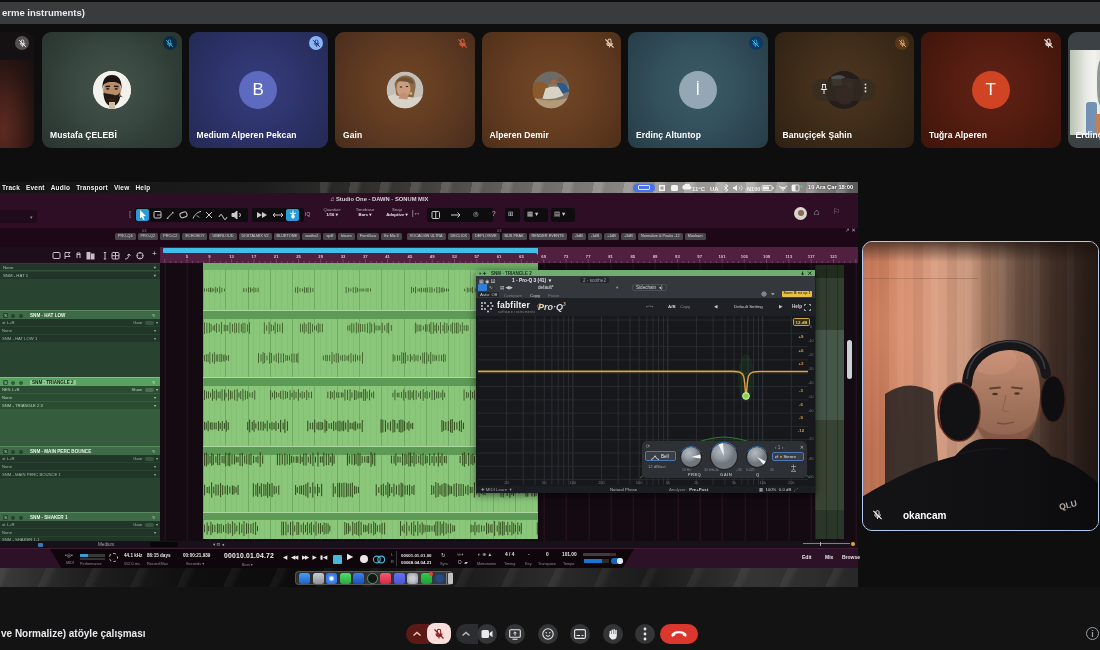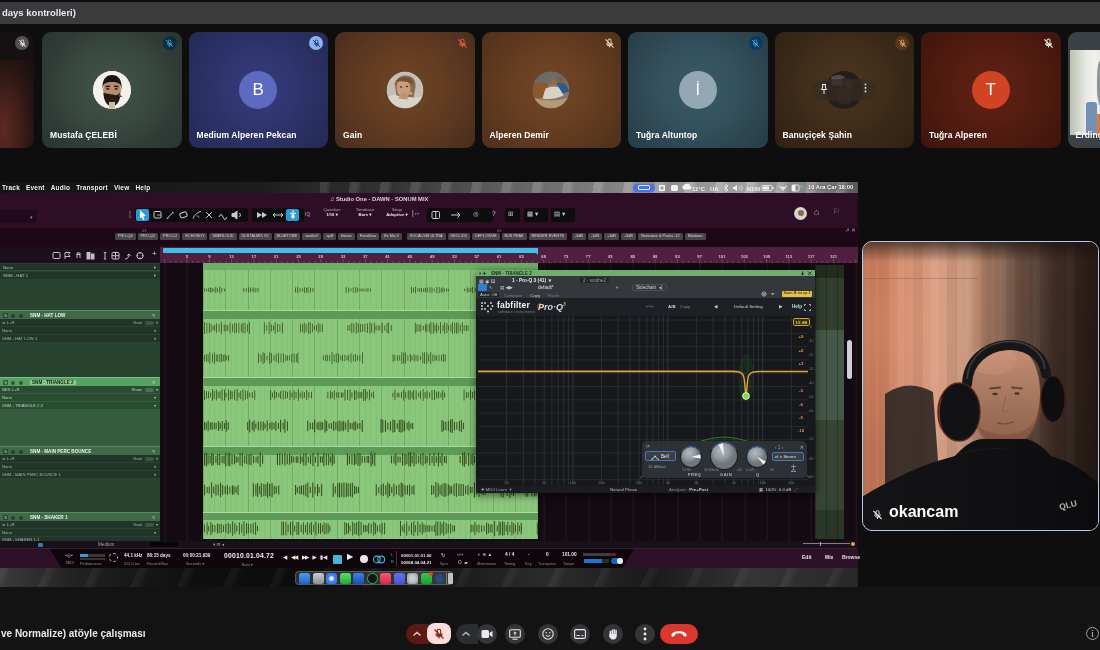--- a/index.html
+++ b/index.html
@@ -8,21 +8,21 @@
 .tile{position:absolute;top:32px;height:116px;width:139.5px;border-radius:9px;overflow:hidden}
 .tname{position:absolute;left:8px;bottom:8px;font-size:8.5px;font-weight:bold;color:#fff;letter-spacing:.1px}
 .avc{position:absolute;left:50%;top:58px;transform:translate(-50%,-50%);border-radius:50%;display:flex;align-items:center;justify-content:center}
 .micbox{position:absolute;top:4px;right:5px;width:14px;height:14px;border-radius:50%;display:flex;align-items:center;justify-content:center}
 .ctl{position:absolute;top:624px;width:20px;height:20px;border-radius:50%;background:#333537;display:flex;align-items:center;justify-content:center}
 .chip{display:inline-block;background:#47464b;color:#d8d7da;font-size:3.8px;padding:1.3px 3px;margin-right:2px;border-radius:1.5px;vertical-align:top}
 </style></head>
 <body>
 
 <div class="abs" style="left:0;top:2px;width:1100px;height:22px;background:#3a3b3d">
-  <div class="abs" style="left:2px;top:4.5px;font-size:9.5px;font-weight:bold;color:#e8eaed">days kontrolleri)</div>
+  <div class="abs" style="left:2px;top:4.5px;font-size:9.5px;font-weight:bold;color:#e8eaed">erme instruments)</div>
 </div>
 
 <div class="tile" style="left:-106px;width:140px;background:#151011">
   <div class="abs" style="left:102px;top:28px;width:38px;height:92px;background:radial-gradient(ellipse at 20% 75%,#5e2a20 0%,#44201a 35%,#2a1512 65%,rgba(21,16,17,0) 100%)"></div>
   <div class="micbox" style="background:rgba(160,160,160,.45)">
       <svg width="9" height="9" viewBox="0 0 12 12">
         <path d="M6 1.2c-1 0-1.7.7-1.7 1.7v2.6c0 1 .7 1.7 1.7 1.7s1.7-.7 1.7-1.7V2.9c0-1-.7-1.7-1.7-1.7zM3 5.4c0 1.8 1.2 3 3 3s3-1.2 3-3M6 8.4v2" stroke="#fff" stroke-width="1" fill="none"></path>
         <path d="M1.5 1.5 10.5 10.5" stroke="#fff" stroke-width="1.2"></path>
       </svg>
     </div>
@@ -104,21 +104,21 @@
   <div class="micbox">
       <svg width="11" height="11" viewBox="0 0 12 12">
         <path d="M6 1.2c-1 0-1.7.7-1.7 1.7v2.6c0 1 .7 1.7 1.7 1.7s1.7-.7 1.7-1.7V2.9c0-1-.7-1.7-1.7-1.7zM3 5.4c0 1.8 1.2 3 3 3s3-1.2 3-3M6 8.4v2" stroke="#e8cdb8" stroke-width="1.1" fill="none"></path>
         <path d="M1.5 1.5 10.5 10.5" stroke="#e8cdb8" stroke-width="1.3"></path>
       </svg>
     </div>
 </div>
 
 <div class="tile" style="left:628px;background:radial-gradient(circle at 50% 48%,#3a5a66 0%,#34525e 40%,#2c4550 75%,#263c46 100%)">
   <div class="avc" style="width:38px;height:38px;background:#93a8b4;color:#fff;font-size:16px">İ</div>
-  <div class="tname">Tuğra Altuntop</div>
+  <div class="tname">Erdinç Altuntop</div>
   <div class="micbox" style="background:#0c3a64">
       <svg width="9" height="9" viewBox="0 0 12 12">
         <path d="M6 1.2c-1 0-1.7.7-1.7 1.7v2.6c0 1 .7 1.7 1.7 1.7s1.7-.7 1.7-1.7V2.9c0-1-.7-1.7-1.7-1.7zM3 5.4c0 1.8 1.2 3 3 3s3-1.2 3-3M6 8.4v2" stroke="#42b3e8" stroke-width="1" fill="none"></path>
         <path d="M1.5 1.5 10.5 10.5" stroke="#42b3e8" stroke-width="1.2"></path>
       </svg>
     </div>
 </div>
 
 <div class="tile" style="left:774.5px;background:radial-gradient(circle at 50% 45%,#4c3620 0%,#422e1b 40%,#362616 75%,#2e2012 100%)">
   <div class="avc" style="width:38px;height:38px;overflow:hidden">
@@ -1673,21 +1673,21 @@
     <ellipse cx="190" cy="157" rx="12" ry="23" fill="#0e0d10"></ellipse>
     <ellipse cx="190" cy="157" rx="12" ry="23" fill="none" stroke="#461d16" stroke-width="1.2" opacity=".8"></ellipse>
     <path d="M-3 292 V256 C30 236 60 222 92 214 C103 202 112 197 120 197 L164 197 C174 200 182 207 188 214 C210 220 226 232 240 246 V292 Z" fill="url(#body)"></path>
     <path d="M96 212 Q120 205 144 207" stroke="#26242a" stroke-width="1" fill="none" opacity=".5"></path>
     <text x="197" y="268" font-size="8.5" font-weight="bold" fill="#e0d0c8" opacity=".8" transform="rotate(-14 197 268)" font-family="Liberation Sans">QLU</text>
   </svg>
   <svg class="abs" style="left:9px;bottom:9px" width="11" height="12" viewBox="0 0 12 12">
       <path d="M6 1.2c-1 0-1.7.7-1.7 1.7v2.6c0 1 .7 1.7 1.7 1.7s1.7-.7 1.7-1.7V2.9c0-1-.7-1.7-1.7-1.7zM3 5.4c0 1.8 1.2 3 3 3s3-1.2 3-3M6 8.4v2" stroke="#fff" stroke-width="1" fill="none"></path>
       <path d="M1.5 1.5 10.5 10.5" stroke="#fff" stroke-width="1.2"></path>
     </svg>
-  <div class="abs" style="left:26px;bottom:9px;font-size:16px;font-weight:bold;color:#fff">okancam</div>
+  <div class="abs" style="left:40px;bottom:9px;font-size:10px;font-weight:bold;color:#fff">okancam</div>
 </div>
 
 <div class="abs" style="left:0;top:587px;width:1100px;height:63px;background:#131313"></div>
 <div class="abs" style="left:1px;top:628px;font-size:10px;font-weight:bold;color:#e8eaed">ve Normalize) atöyle çalışması</div>
 
 <div class="abs" style="left:406px;top:624px;width:23px;height:20px;background:#5c1a16;border-radius:10px 0 0 10px"></div>
 <svg class="abs" style="left:412px;top:631px" width="10" height="6" viewBox="0 0 10 6">
     <path d="M1.5 4.5 L5 1.5 L8.5 4.5" stroke="#f5c6c0" stroke-width="1.4" fill="none"></path>
   </svg>
 <div class="abs" style="left:427px;top:623px;width:24px;height:21px;background:#f9dedc;border-radius:8px;display:flex;align-items:center;justify-content:center">

